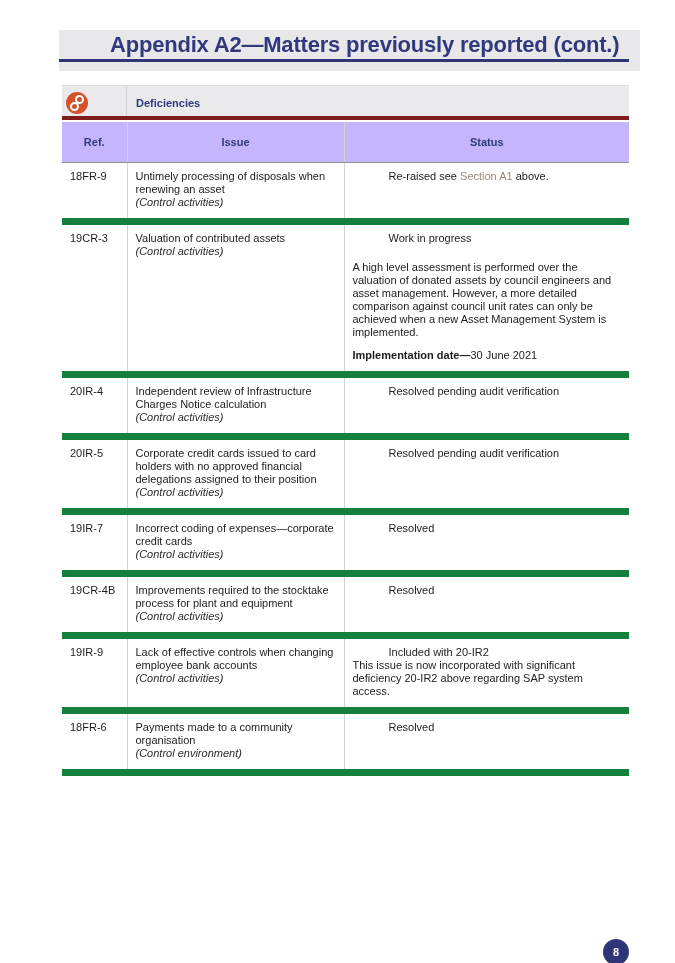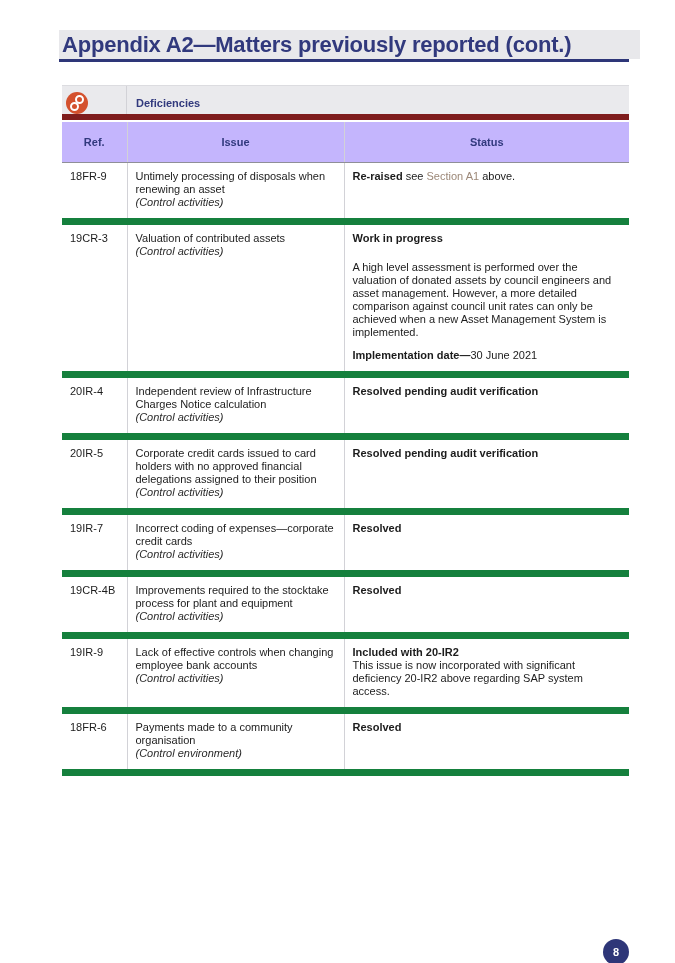--- a/index.html
+++ b/index.html
@@ -10,22 +10,23 @@
     width: 675px;
     height: 963px;
     background: #ffffff;
     overflow: hidden;
   }
 
   
   .title-banner {
     position: absolute;
     left: 59px; top: 30px;
-    width: 581px; height: 29px;
+    width: 581px; height: 41px;
     background: #e8e8eb;
+    padding-left: 48px;
   }
   .title-banner h1 {
     font-size: 22px;
     font-weight: bold;
     color: #31397d;
     line-height: 29px;
     padding-left: 3px;
     white-space: nowrap;
     letter-spacing: -0.2px;
   }
@@ -36,21 +37,21 @@
     background: #2e3678;
   }
 
   
   .section-band {
     position: absolute;
     left: 62px; top: 85px;
     width: 567px; height: 35px;
     background: #eaeaed;
     border-top: 1px solid #dcdce0;
-    border-bottom: 6px solid #7f1d1d;
+    border-bottom: 4px solid #7f1d1d;
   }
   .section-icon-cell {
     position: absolute;
     left: 0; top: 0;
     width: 65px; height: 100%;
     border-right: 1px solid #d2d2d7;
   }
   .deficiency-icon {
     position: absolute;
     left: 4px; top: 6px;
@@ -105,21 +106,21 @@
 
   .deficiency-table td {
     vertical-align: top;
     padding: 7px 8px 9px 8px;
     border-bottom: 7px solid #15803d;
     line-height: 13px;
     background: #ffffff;
   }
   .cell-ref { padding-left: 8px; }
   .issue-category { font-style: italic; color: #2b2b2b; }
-  .status-bold { font-weight: bold; }
+  .status-bold { font-weight: normal; margin-left: 36px; }
   .status-para { margin-top: 16px; }
   .impl-line { margin-top: 10px; }
   .impl-label { font-weight: bold; }
   .inline-link {
     color: #9c8878;
     cursor: pointer;
   }
 
   
   .page-badge {

